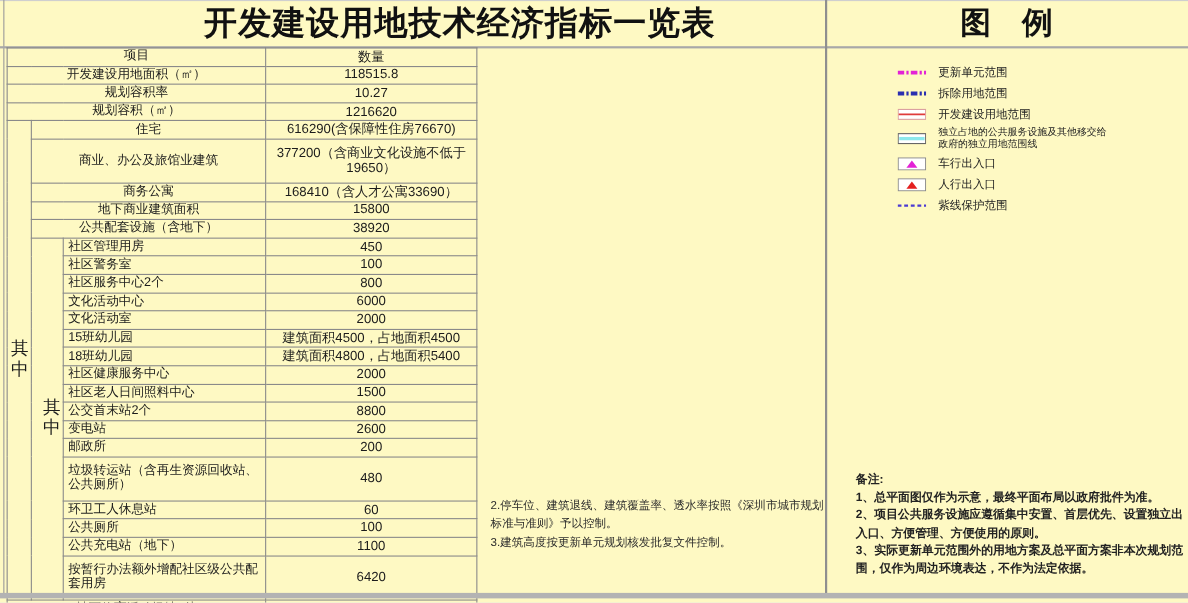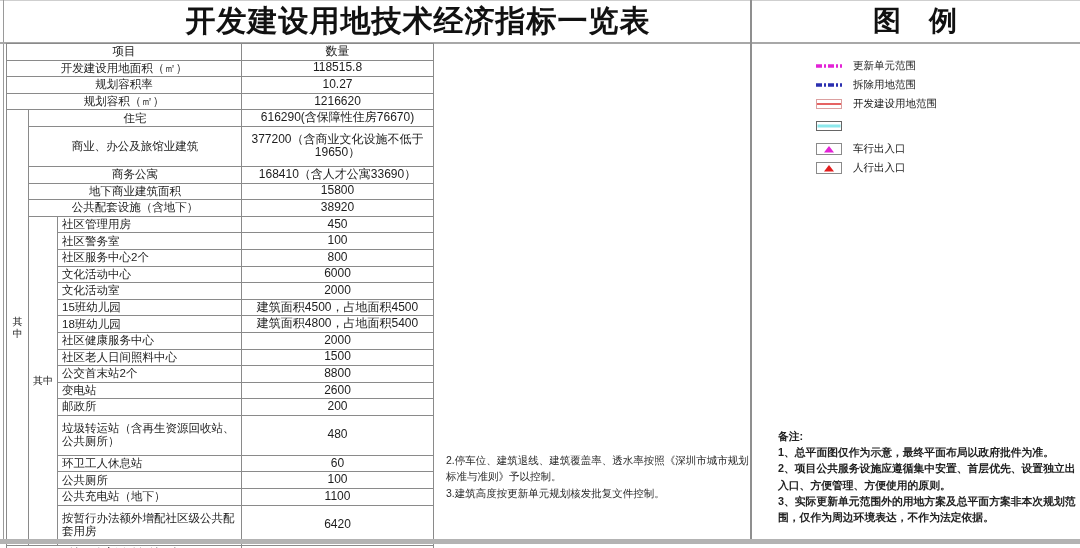--- a/index.html
+++ b/index.html
@@ -1,17 +1,17 @@
 <!DOCTYPE html>
 <html><head>
 <meta charset="utf-8">
 <style>
   html,body{margin:0;padding:0;background:#e8e8e8;}
   .page{
-    position:relative; width:1080px; height:548px; background:#ffffff;
+    position:relative; width:1080px; height:548px; background:#fef9c3;
     font-family:"Liberation Sans","DejaVu Sans",sans-serif; color:#1f1f1f;
     overflow:hidden;
   }
   .top-rule{position:absolute;left:0;top:0;width:1080px;height:1px;background:#cfcfcf;}
   .left-rule{position:absolute;left:3px;top:0;width:1px;height:541px;background:#9a9a9a;}
   .header-rule{position:absolute;left:0;top:42px;width:1080px;height:2px;background:#a8a8a8;}
   .panel-divider{position:absolute;left:750px;top:0;width:2px;height:541px;background:#8f8f8f;}
   .bottom-band{position:absolute;left:0;top:539px;width:1080px;height:5px;background:#b3b3b3;}
 
   .doc-title{
@@ -33,21 +33,21 @@
   }
   .indicator-table td,.indicator-table th{
     border:1px solid #8a8a8a;padding:0 2px;overflow:hidden;
     font-weight:normal;color:#1c1c1c;
   }
   tr.single{height:16.6px;}
   tr.double{height:40px;}
   .label-cell{text-align:center;}
   .label-cell.lvl2{text-align:left;padding-left:4px;}
   .value-cell,.value-col{text-align:center;font-size:12px;}
-  .group-cell{text-align:center;font-size:10px;padding:0;}
+  .group-cell{text-align:right;font-size:16px;padding:0;}
 
   .notes{
     position:absolute;left:424px;top:452px;width:334px;
     font-size:10.5px;line-height:1.55;color:#2a2a2a;font-weight:500;
   }
   .notes p{margin:0;padding-left:22px;}
   .notes p.first{text-indent:-22px;}
 
   .legend-list{position:absolute;left:816px;top:56px;width:215px;}
   .legend-item{display:flex;align-items:center;gap:11px;height:19px;}
@@ -220,34 +220,41 @@
           <rect x="0.5" y="1.5" width="25" height="9" fill="#ffffff" stroke="#dba0a0" stroke-width="1"></rect>
           <line x1="1" y1="6" x2="25" y2="6" stroke="#e03c3c" stroke-width="1.6"></line>
         </svg>
       <span class="legend-label">开发建设用地范围</span>
     </div>
     <div class="legend-item tall">
       <svg class="legend-symbol" viewBox="0 0 26 12">
           <rect x="0.5" y="1.5" width="25" height="9" fill="#ffffff" stroke="#666666" stroke-width="1"></rect>
           <rect x="1.5" y="4.5" width="23" height="3" fill="#8ce8ec"></rect>
         </svg>
+      <span class="legend-label small">独立占地的公共服务设施及其他移交给政府的独立用地范围线</span>
     </div>
     <div class="legend-item">
       <svg class="legend-symbol" viewBox="0 0 26 12">
           <rect x="0.5" y="0.5" width="25" height="11" fill="#ffffff" stroke="#8a8a8a" stroke-width="1"></rect>
           <polygon points="8,9.5 18,9.5 13,3" fill="#e322d6"></polygon>
         </svg>
       <span class="legend-label">车行出入口</span>
     </div>
     <div class="legend-item">
       <svg class="legend-symbol" viewBox="0 0 26 12">
           <rect x="0.5" y="0.5" width="25" height="11" fill="#ffffff" stroke="#8a8a8a" stroke-width="1"></rect>
           <polygon points="8,9.5 18,9.5 13,3" fill="#e31f1f"></polygon>
         </svg>
       <span class="legend-label">人行出入口</span>
+    </div>
+    <div class="legend-item">
+      <svg class="legend-symbol" viewBox="0 0 26 12">
+          <line x1="0" y1="6" x2="26" y2="6" stroke="#4b3ad2" stroke-width="2" stroke-dasharray="3.5 2.5"></line>
+        </svg>
+      <span class="legend-label">紫线保护范围</span>
     </div>
   </div>
 
   <div class="remarks">
     <p class="remarks-title">备注:</p>
     <p>1、总平面图仅作为示意，最终平面布局以政府批件为准。</p>
     <p>2、项目公共服务设施应遵循集中安置、首层优先、设置独立出入口、方便管理、方便使用的原则。</p>
     <p>3、实际更新单元范围外的用地方案及总平面方案非本次规划范围，仅作为周边环境表达，不作为法定依据。</p>
   </div>
 

